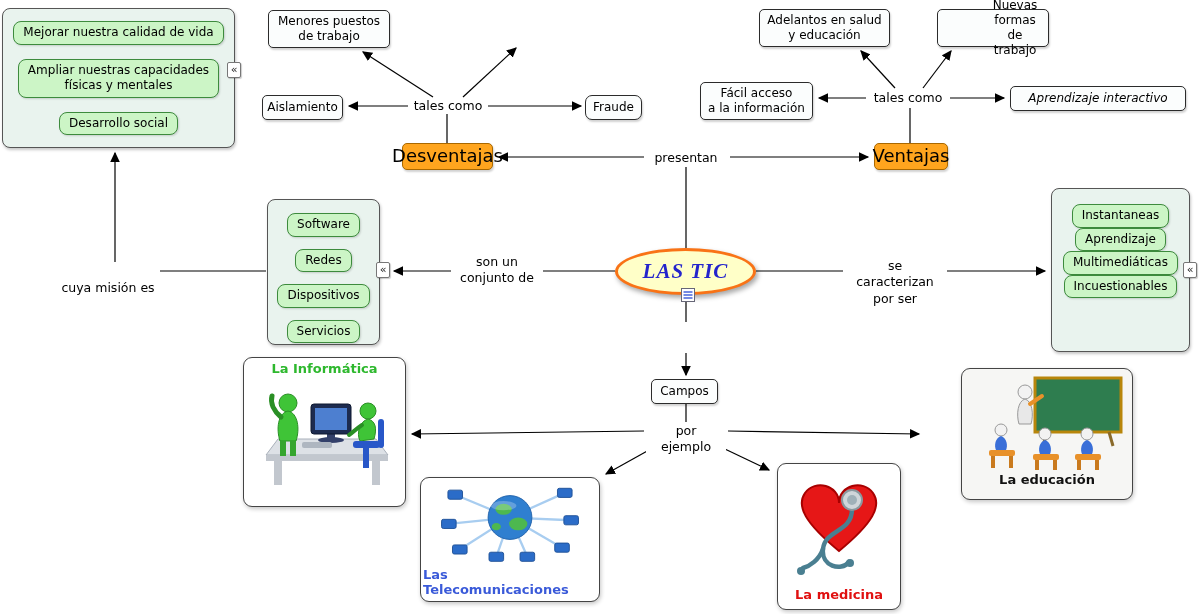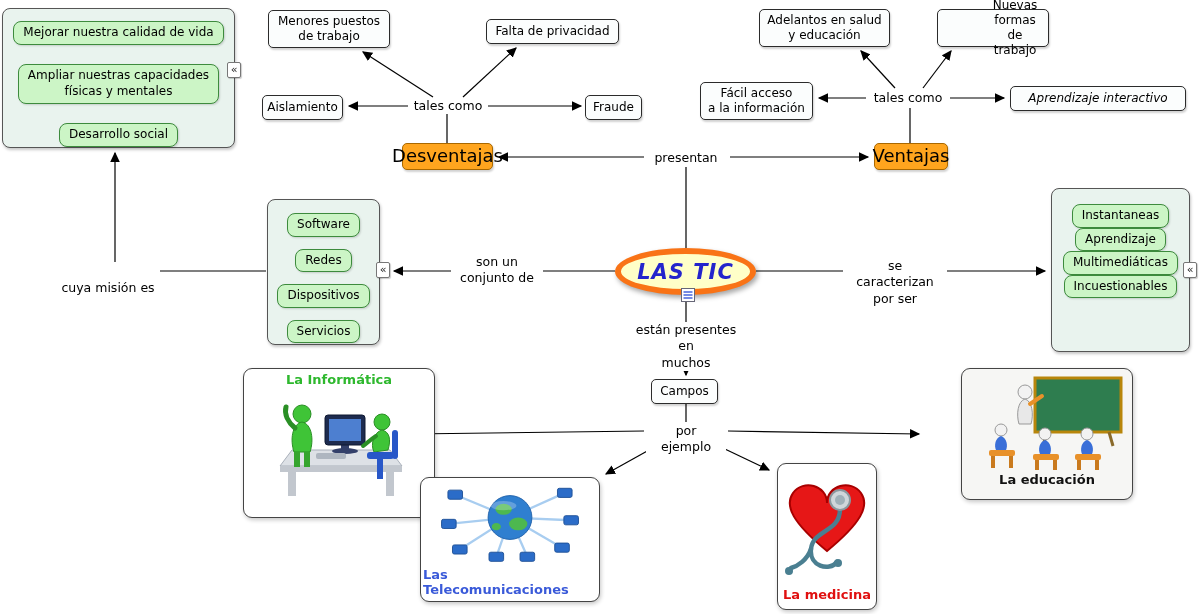--- a/index.html
+++ b/index.html
@@ -30,24 +30,24 @@
     white-space:pre-line; box-shadow:1px 1px 2px rgba(0,0,0,.15);
   }
 
   .label {
     font-size:12.5px; text-align:center; white-space:pre-line; line-height:1.3;
     background:#fff; padding:0 3px; color:#000;
   }
 
   .oval {
     left:615px; top:248px; width:141px; height:47px;
-    background:#ffffc8; border:6px solid #f97316; border-radius:50%;
+    background:#ffffc8; border:3px solid #f97316; border-radius:50%;
     display:flex; align-items:center; justify-content:center;
     font-size:21px; font-weight:bold; font-style:italic; color:#2424cc;
-    letter-spacing:1px; box-shadow:2px 3px 5px rgba(0,0,0,.35);
+    letter-spacing:1px; box-shadow:2px 3px 5px rgba(0,0,0,.35);font-family:Liberation Serif, serif;
   }
   .resource { left:681px; top:287px; width:14px; height:14px; z-index:2; }
 
   .chevron {
     width:14px; height:16px; background:#fff; border:1px solid #777; border-radius:2px;
     font-size:11px; line-height:14px; text-align:center; color:#222;
     box-shadow:1px 1px 1px rgba(0,0,0,.2);
   }
 
   .panel {
@@ -105,33 +105,32 @@
       <line x1="686" y1="353" x2="686" y2="375" marker-end="url(#ah)"></line>
 
       <line x1="686" y1="404" x2="686" y2="422"></line>
       <line x1="644" y1="431" x2="412" y2="434" marker-end="url(#ah)"></line>
       <line x1="728" y1="431" x2="919" y2="434" marker-end="url(#ah)"></line>
       <line x1="667" y1="440" x2="606" y2="474" marker-end="url(#ah)"></line>
       <line x1="706" y1="440" x2="769" y2="470" marker-end="url(#ah)"></line>
     </g>
   </svg>
 
-  <div class="container-box" style="left:2px; top:8px; width:233px; height:140px; padding-top:12px; gap:14px;justify-content:space-between;">
+  <div class="container-box" style="left:2px; top:8px; width:233px; height:140px; padding-top:12px; gap:14px;">
     <div class="green-item">Mejorar nuestra calidad de vida</div>
     <div class="green-item">Ampliar nuestras capacidades
 físicas y mentales</div>
     <div class="green-item">Desarrollo social</div>
   </div>
   <div class="chevron" style="left:227px; top:62px;">«</div>
 
   <div class="node" style="left:268px; top:10px;  width:122px; height:38px;">Menores puestos
 de trabajo</div>
-  <div class="node" style="left:486px; top:19px;  width:133px; height:25px;">Falta de privacidad</div>
   <div class="node" style="left:262px; top:95px;  width:81px;  height:25px;">Aislamiento</div>
-  <div class="node" style="left:585px; top:95px;  width:57px;  height:25px;">Fraude</div>
+  <div class="node" style="left:585px; top:95px;  width:57px;  height:25px;border-radius:7px;">Fraude</div>
   <div class="label" style="left:408px; top:98px; width:80px;">tales como</div>
   <div class="node orange" style="left:402px; top:143px; width:91px; height:27px;">Desventajas</div>
 
   <div class="label" style="left:646px; top:150px; width:80px;">presentan</div>
 
   <div class="node" style="left:759px; top:9px;  width:131px; height:38px;">Adelantos en salud
 y educación</div>
   <div class="node" style="left:937px; top:9px;  width:112px; height:38px;padding-left:48px;">Nuevas formas
 de trabajo</div>
   <div class="node" style="left:700px; top:82px; width:113px; height:38px;">Fácil acceso
@@ -166,26 +165,24 @@
 por ser</div>
 
   <div class="container-box" style="left:1051px; top:188px; width:139px; height:164px; padding-top:15px; gap:0;">
     <div class="green-item">Instantaneas</div>
     <div class="green-item">Aprendizaje</div>
     <div class="green-item">Multimediáticas</div>
     <div class="green-item">Incuestionables</div>
   </div>
   <div class="chevron" style="left:1183px; top:262px;">«</div>
 
-  <div class="label" style="left:626px; top:322px; width:120px;">están presentes en
-muchos</div>
   <div class="node" style="left:651px; top:379px; width:67px; height:25px;">Campos</div>
   <div class="label" style="left:646px; top:423px; width:80px;">por ejemplo</div>
 
-  <div class="panel" style="left:243px; top:368px; width:192px; height:150px;">
+  <div class="panel" style="left:243px; top:357px; width:163px; height:150px;">
     <div class="panel-title t-green">La Informática</div>
     <svg width="150" height="118" viewBox="0 0 150 118">
       <polygon points="28,62 126,62 138,78 16,78" fill="#dde1e6" stroke="#a9b0ba"></polygon>
       <rect x="16" y="78" width="122" height="6" fill="#c2c7ce"></rect>
       <rect x="24" y="84" width="8" height="24" fill="#c2c7ce"></rect>
       <rect x="122" y="84" width="8" height="24" fill="#c2c7ce"></rect>
       <rect x="77" y="56" width="8" height="7" fill="#33406a"></rect>
       <ellipse cx="81" cy="63" rx="13" ry="3" fill="#33406a"></ellipse>
       <rect x="61" y="27" width="40" height="30" rx="3" fill="#1d2b4f" stroke="#0e1830"></rect>
       <rect x="65" y="31" width="32" height="22" fill="#4d7fd0"></rect>
@@ -228,21 +225,21 @@
         <rect x="62" y="78" width="16" height="10" rx="2"></rect>
         <rect x="96" y="78" width="16" height="10" rx="2"></rect>
         <rect x="134" y="68" width="16" height="10" rx="2"></rect>
         <rect x="144" y="38" width="16" height="10" rx="2"></rect>
         <rect x="137" y="8" width="16" height="10" rx="2"></rect>
       </g>
     </svg>
     <div class="panel-title t-blue">Las Telecomunicaciones</div>
   </div>
 
-  <div class="panel" style="left:777px; top:463px; width:100px; height:147px;text-align:right;">
+  <div class="panel" style="left:777px; top:463px; width:124px; height:147px;text-align:right;">
     <svg width="100" height="120" viewBox="0 0 100 120">
       <path d="M50,36 C50,18 74,12 84,26 C93,39 84,56 50,84 C16,56 7,39 16,26 C26,12 50,18 50,36 Z" fill="#e61717" stroke="#a80000" stroke-width="2"></path>
       <path d="M63,42 C63,66 36,62 34,82 C32,99 52,105 60,95" stroke="#4a7f91" stroke-width="4.5" fill="none" stroke-linecap="round"></path>
       <path d="M34,82 C30,93 21,99 14,101" stroke="#4a7f91" stroke-width="4.5" fill="none" stroke-linecap="round"></path>
       <circle cx="63" cy="33" r="10" fill="#cfd6da" stroke="#8a979e" stroke-width="2"></circle>
       <circle cx="63" cy="33" r="5" fill="#9fb0b8"></circle>
       <circle cx="12" cy="104" r="4" fill="#4a7f91"></circle>
       <circle cx="61" cy="96" r="4" fill="#4a7f91"></circle>
     </svg>
     <div class="panel-title t-red">La medicina</div>

